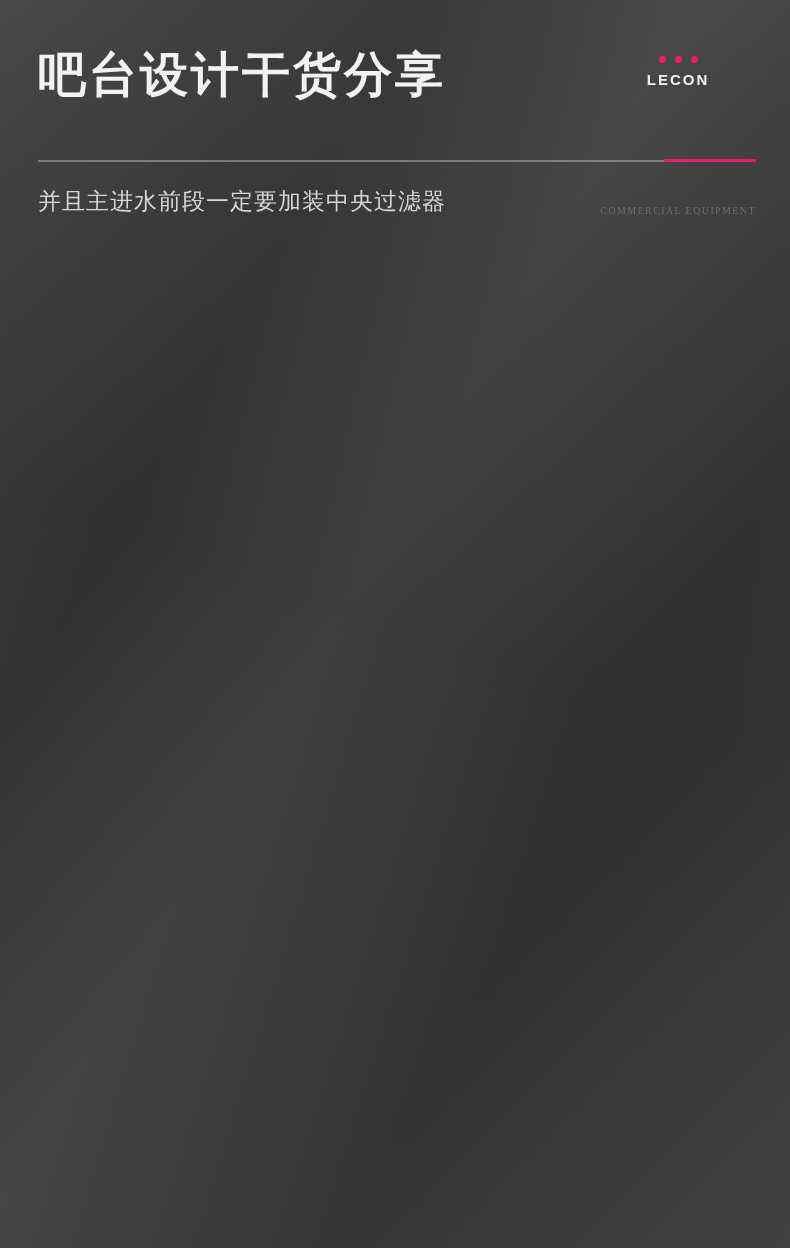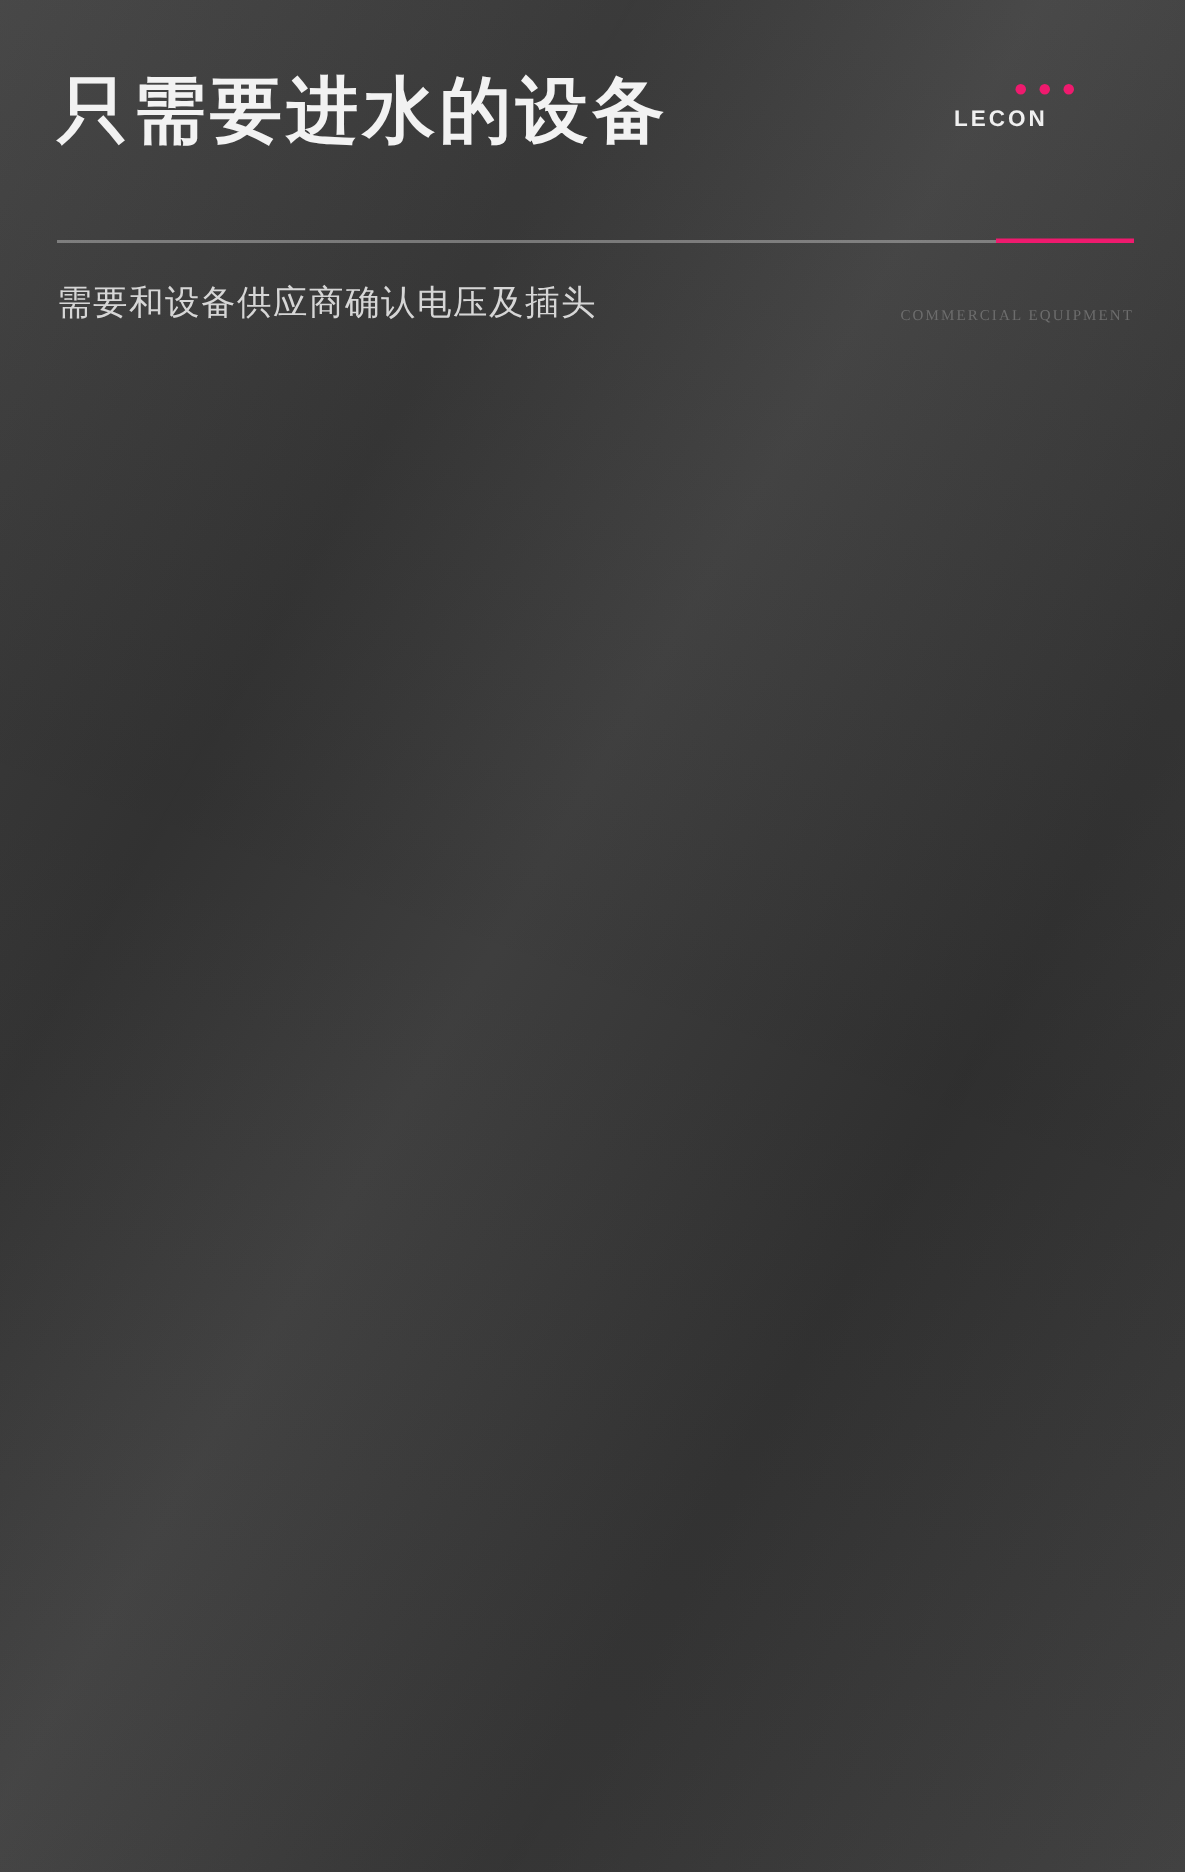--- a/index.html
+++ b/index.html
@@ -53,21 +53,22 @@
   }
   .subtitle{
     position:absolute;
     left:38px;top:186px;
     font-size:23px;
     color:#d6d6d6;
     letter-spacing:1px;
   }
   .brand{
     position:absolute;
-    right:34px;top:56px;
+    right:52px;top:56px;
+    text-align:center;
     width:120px;
   }
   .brand-dots{
     display:flex;justify-content:center;gap:9px;margin-bottom:8px;
   }
   .brand-dots i{
     display:block;width:7px;height:7px;border-radius:50%;
     background:#ef1a6e;
   }
   .brand-name{
@@ -126,24 +127,24 @@
   .plain-line{display:block;}
   .tag{color:#ef1a6e;font-weight:bold;margin-right:10px;}
 </style>
 </head>
 <body>
 
 <div class="page">
   <div class="bg-texture"></div>
 
   <div class="header">
-    <h1 class="main-title">只需要进水的设备</h1>
+    <h1 class="main-title">吧台设计干货分享</h1>
     <div class="rule"></div>
     <div class="rule-accent"></div>
-    <div class="subtitle">需要和设备供应商确认电压及插头</div>
+    <div class="subtitle">并且主进水前段一定要加装中央过滤器</div>
     <div class="brand">
       <div class="brand-dots">
           <i></i>
           <i></i>
           <i></i>
         </div>
       <div class="brand-name">LECON</div>
     </div>
     <div class="brand-sub">COMMERCIAL EQUIPMENT</div>
   </div>

